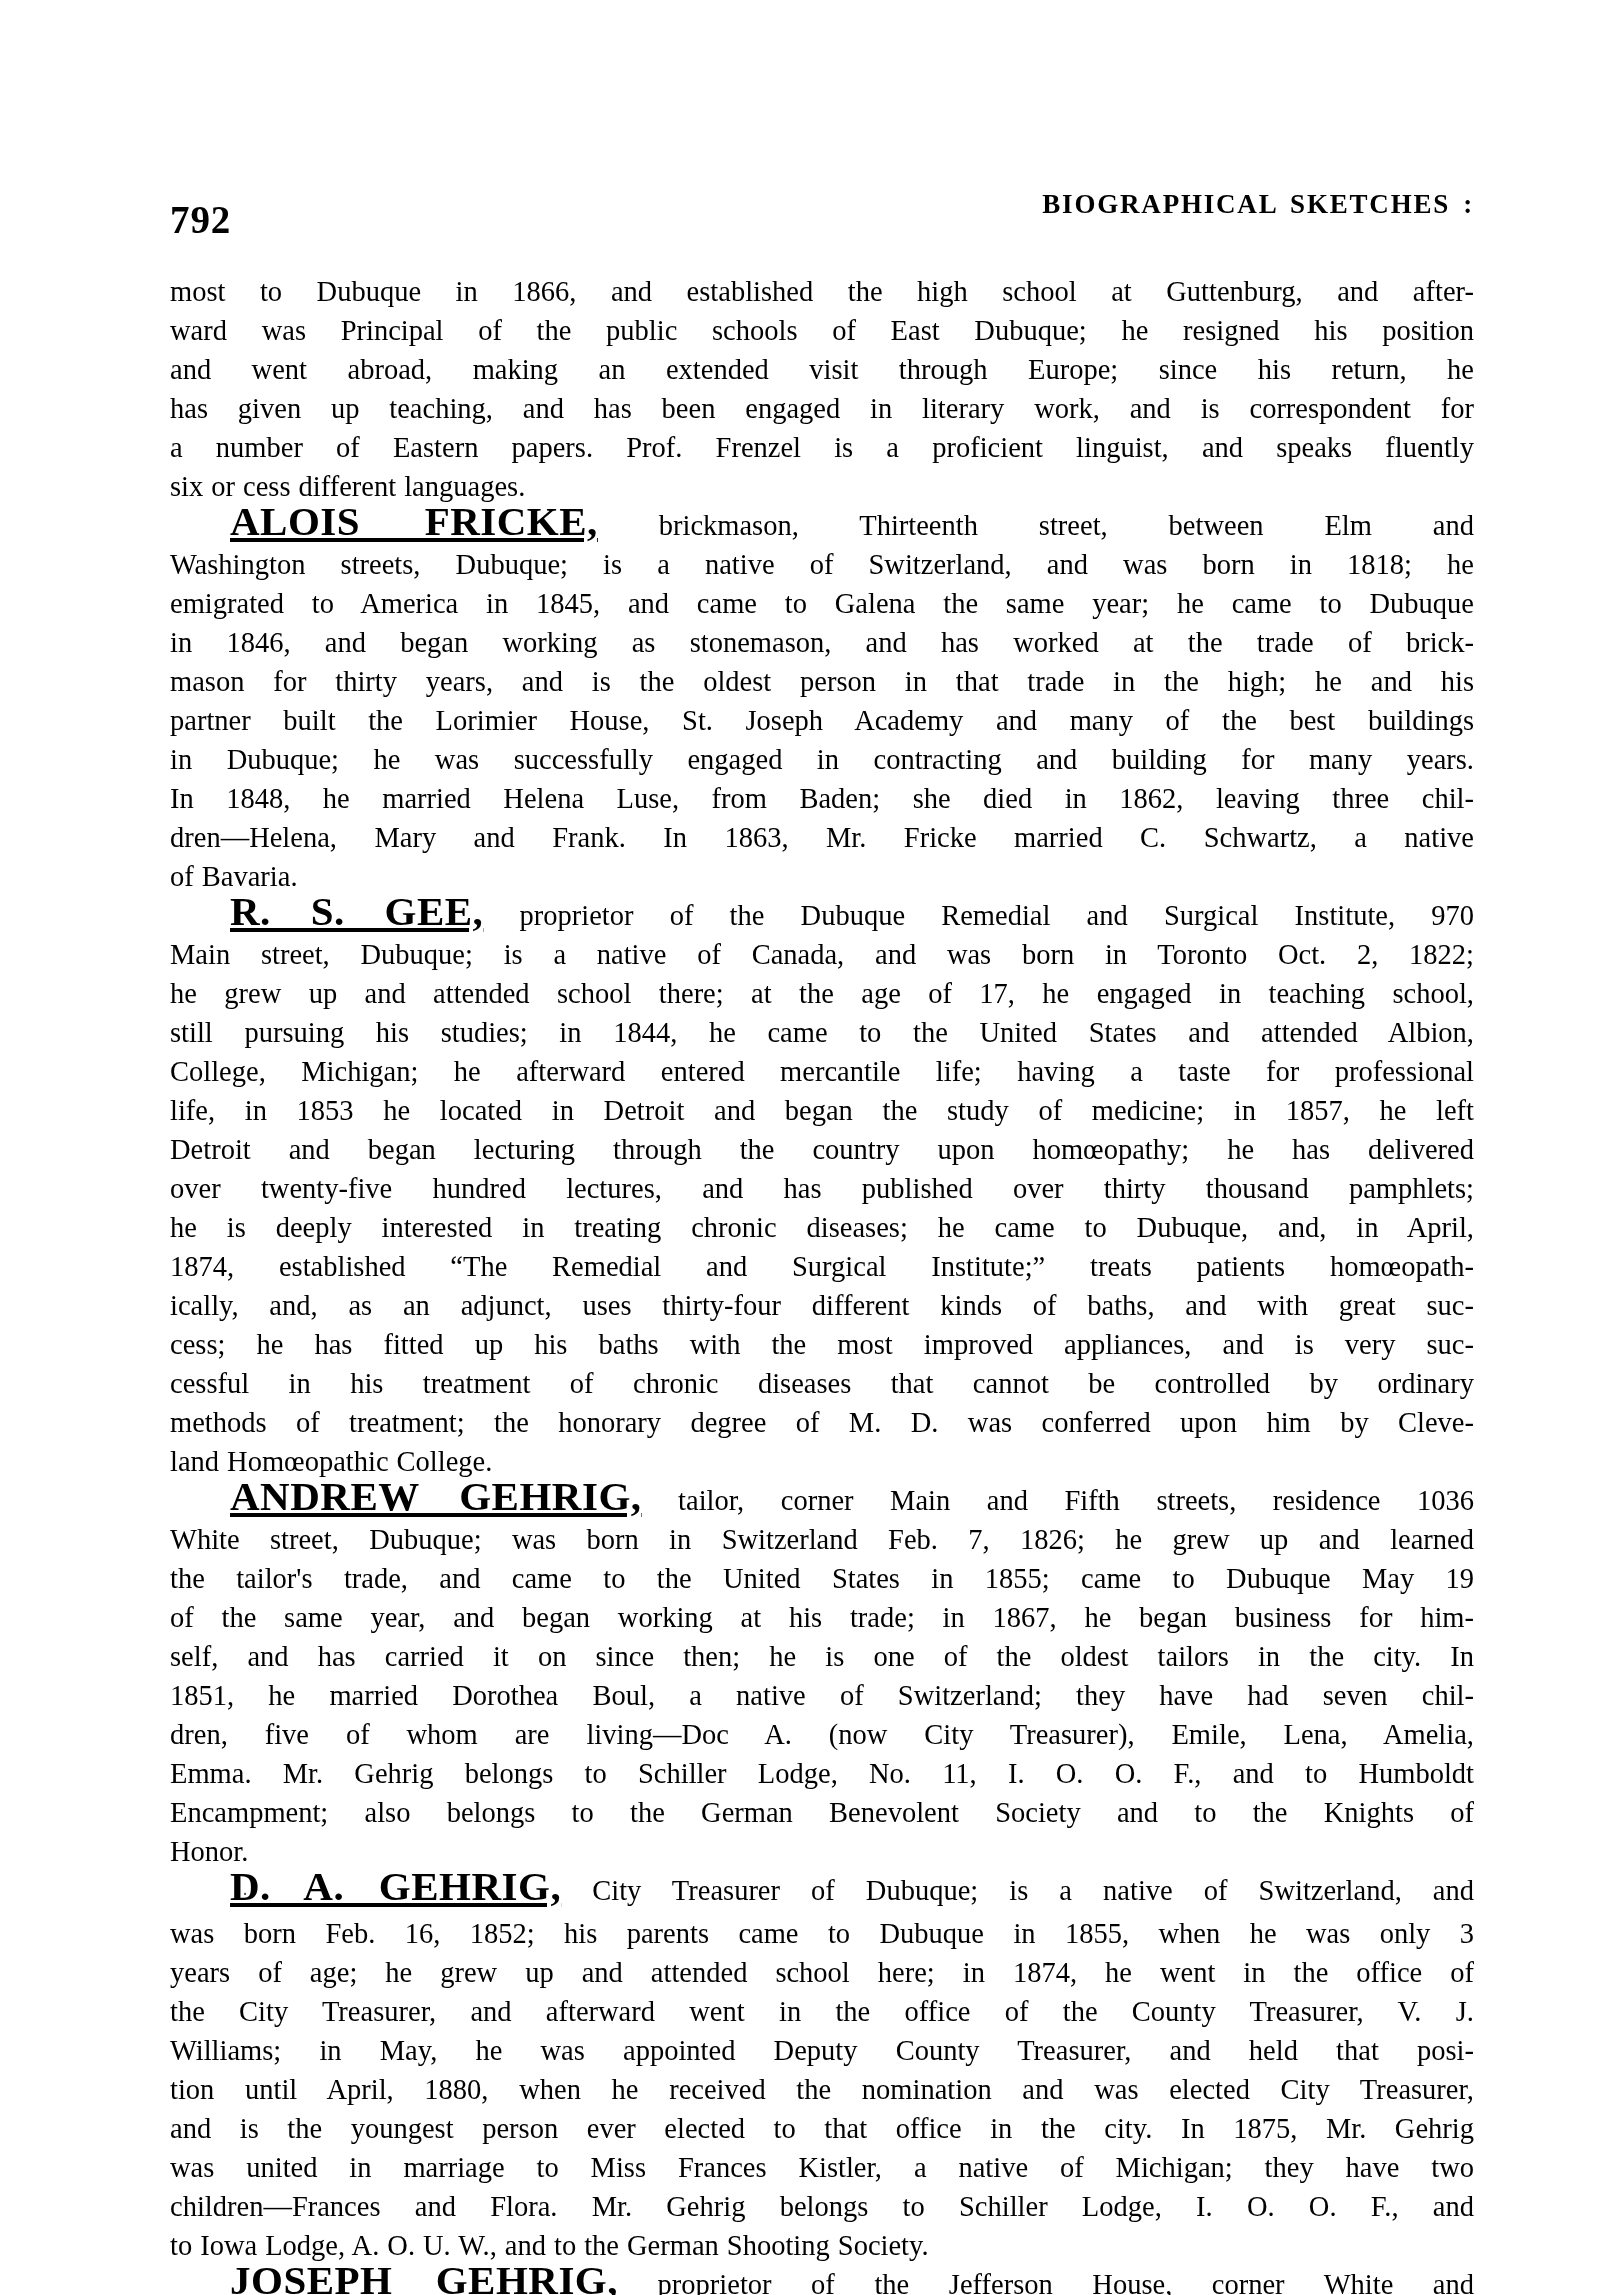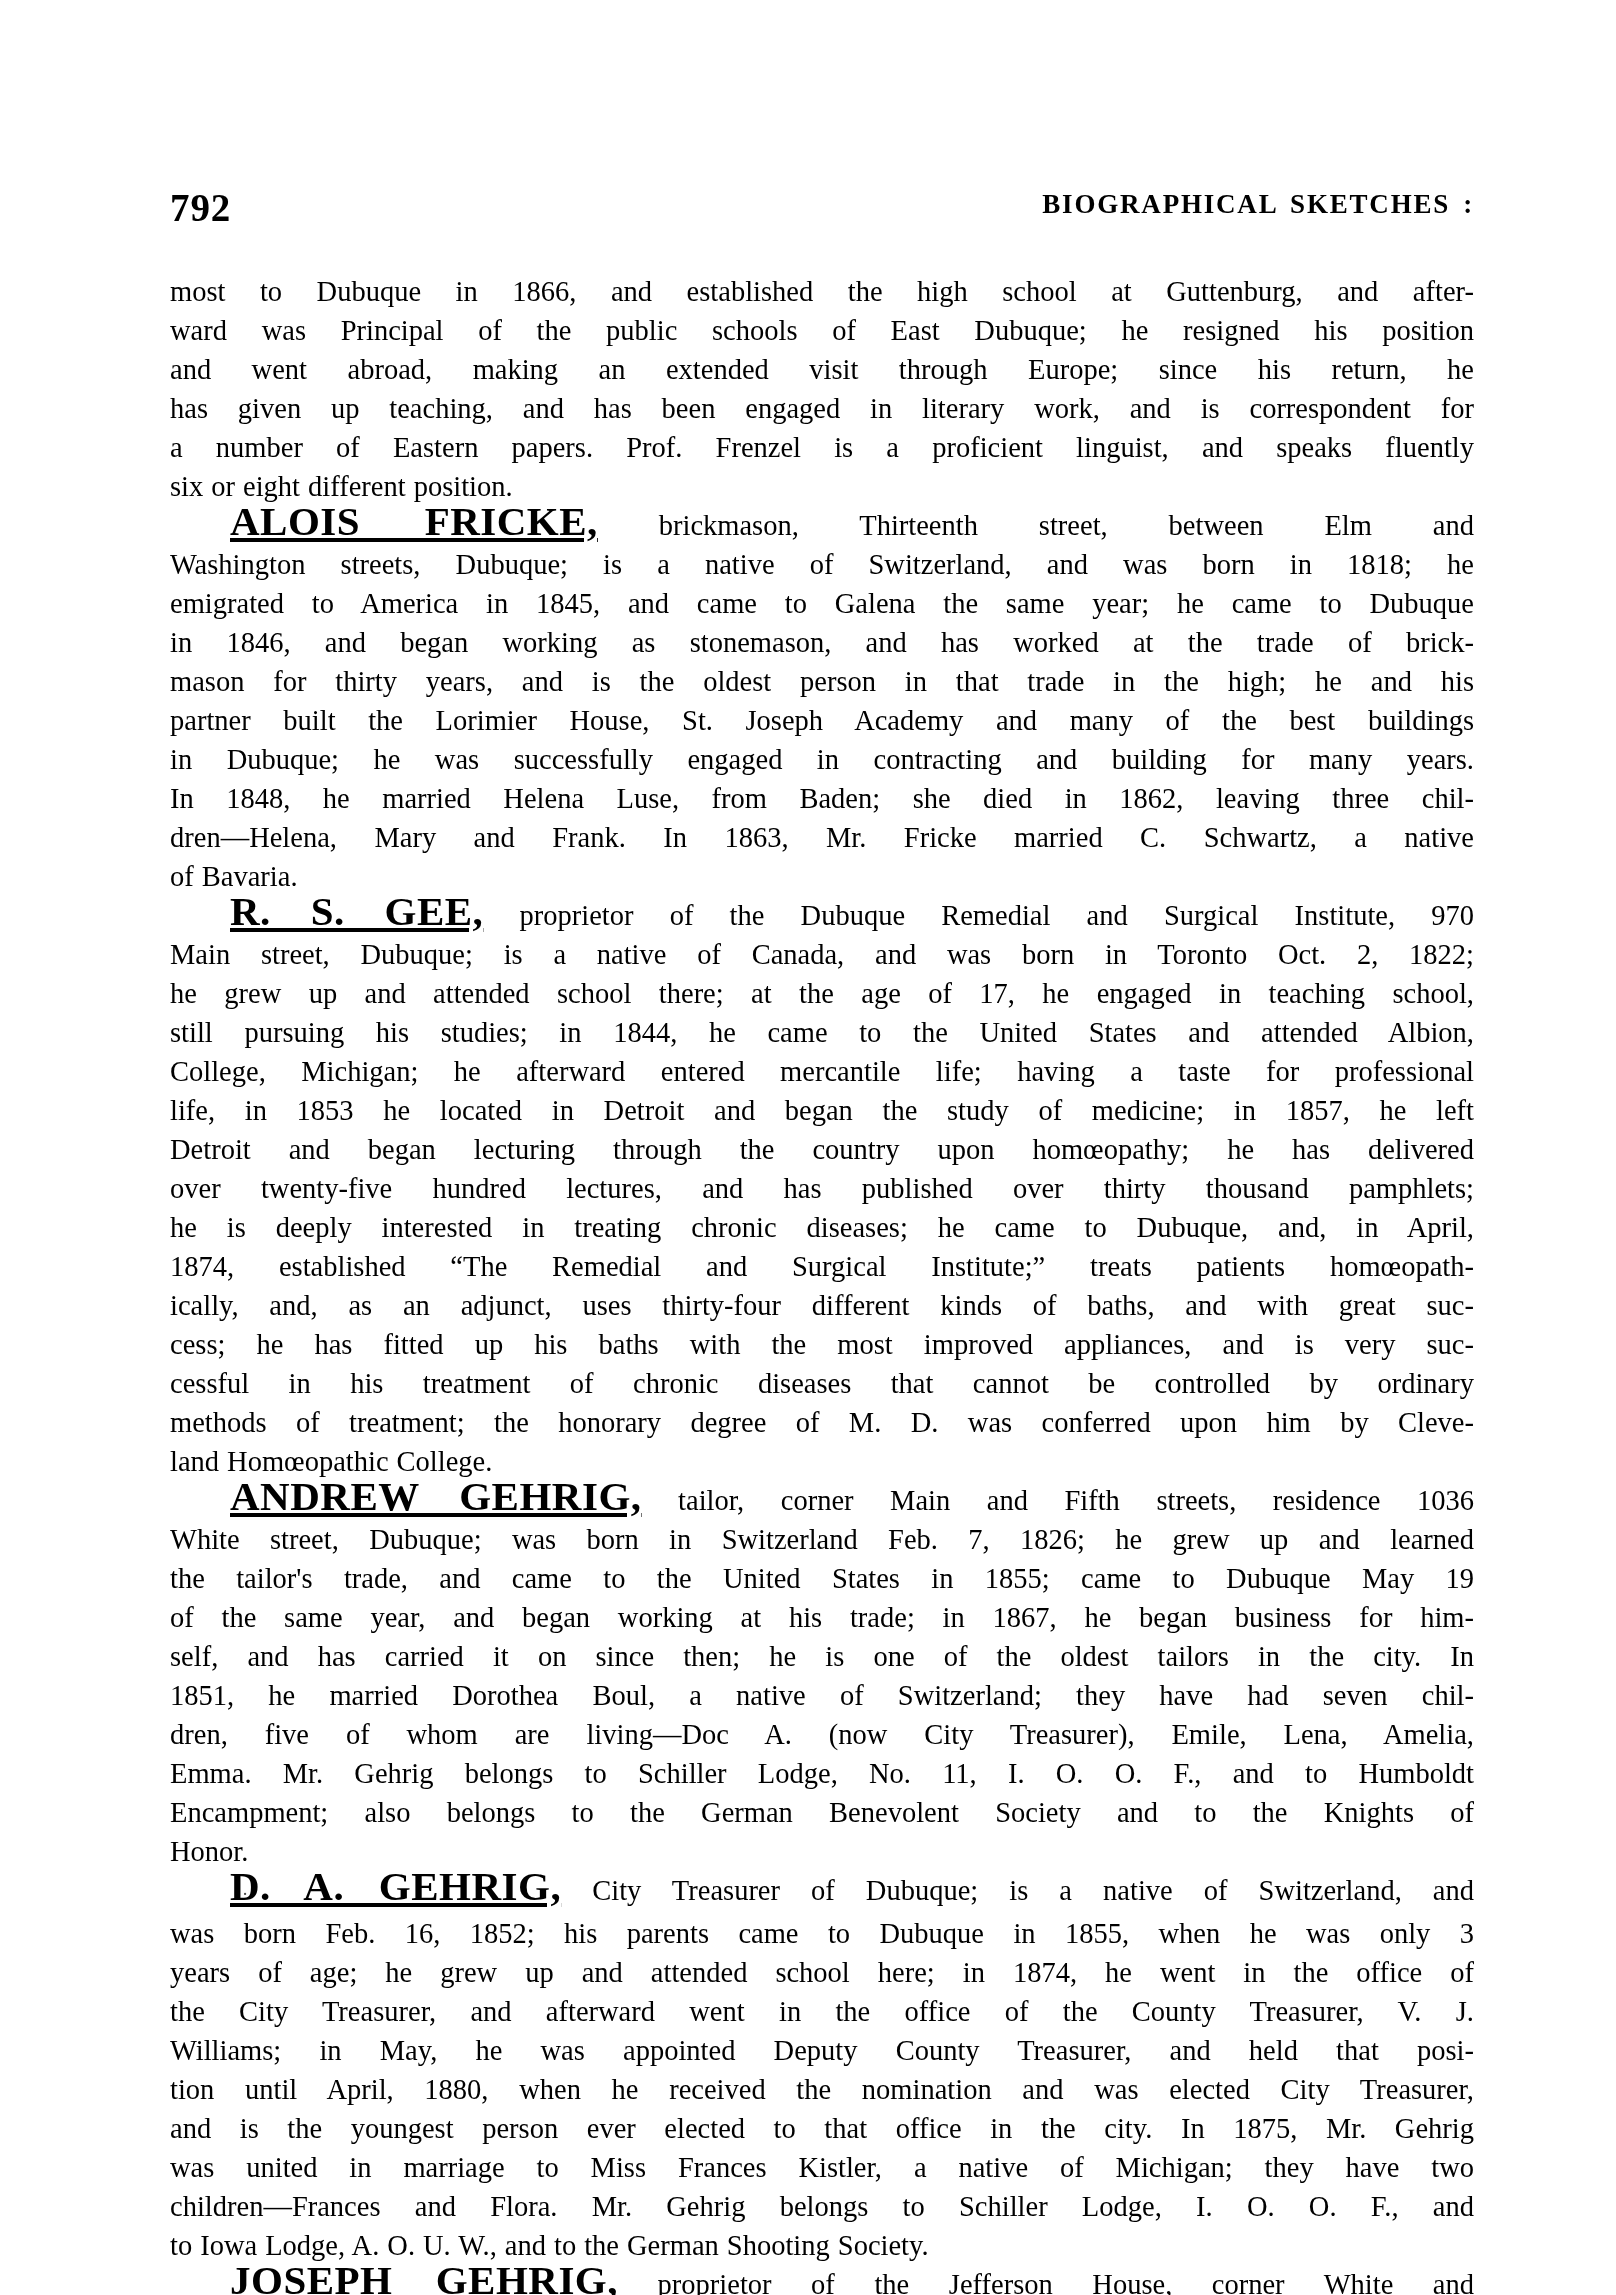--- a/index.html
+++ b/index.html
@@ -22,21 +22,21 @@
     top: 184px;
     width: 1304px;
   }
   .page-header {
     position: relative;
     height: 48px;
   }
   .page-number {
     position: absolute;
     left: 0;
-    top: 4px;
+    top: 16px;
     font-size: 39px;
     font-weight: bold;
     letter-spacing: 0.9px;
     line-height: 1;
   }
   .running-title {
     text-align: right;
     font-size: 27px;
     font-weight: bold;
     letter-spacing: 1.8px;
@@ -91,21 +91,21 @@
       <div class="running-title">BIOGRAPHICAL SKETCHES :</div>
     </div>
     <div class="body-text">
 
     <div class="entry">
           <div class="line">most to Dubuque in 1866, and established the high school at Guttenburg, and after-</div>
           <div class="line">ward was Principal of the public schools of East Dubuque; he resigned his position</div>
           <div class="line">and went abroad, making an extended visit through Europe; since his return, he</div>
           <div class="line">has given up teaching, and has been engaged in literary work, and is correspondent for</div>
           <div class="line">a number of Eastern papers. Prof. Frenzel is a proficient linguist, and speaks fluently</div>
-          <div class="line last">six or eight different position.</div>
+          <div class="line last">six or cess different languages.</div>
         </div>
         <div class="entry">
           <div class="line first"><span class="entry-heading">ALOIS FRICKE,</span> brickmason, Thirteenth street, between Elm and</div>
           <div class="line">Washington streets, Dubuque; is a native of Switzerland, and was born in 1818; he</div>
           <div class="line">emigrated to America in 1845, and came to Galena the same year; he came to Dubuque</div>
           <div class="line">in 1846, and began working as stonemason, and has worked at the trade of brick-</div>
           <div class="line">mason for thirty years, and is the oldest person in that trade in the high; he and his</div>
           <div class="line">partner built the Lorimier House, St. Joseph Academy and many of the best buildings</div>
           <div class="line">in Dubuque; he was successfully engaged in contracting and building for many years.</div>
           <div class="line">In 1848, he married Helena Luse, from Baden; she died in 1862, leaving three chil-</div>

